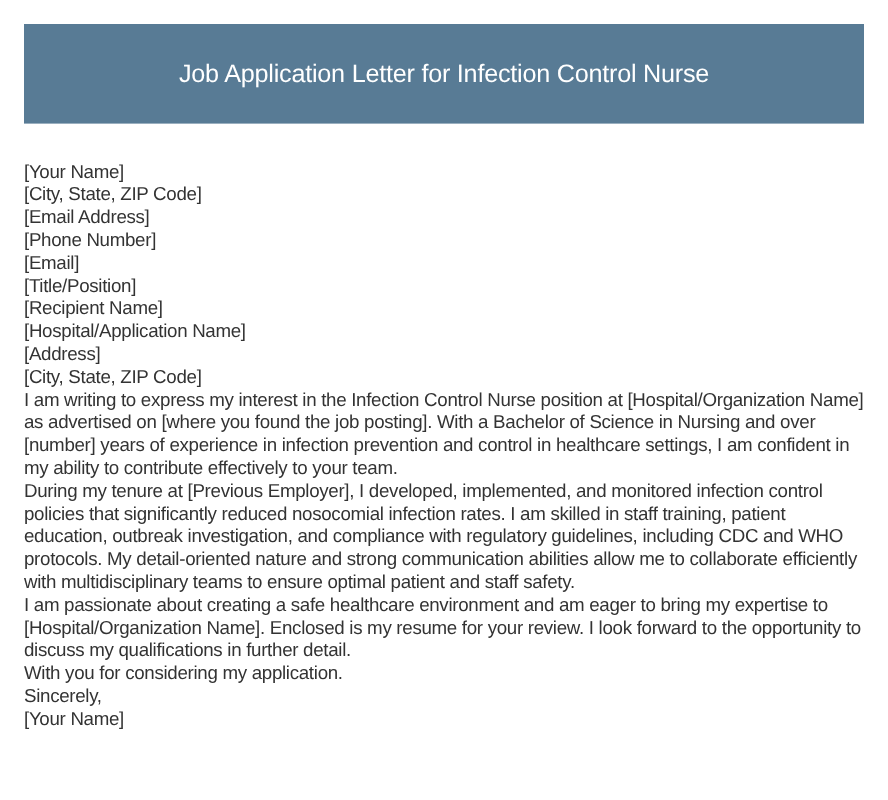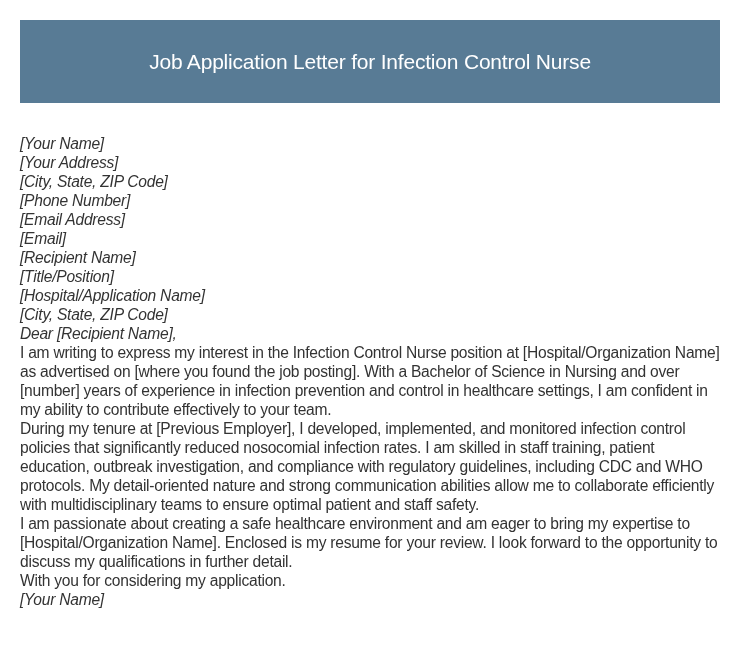--- a/index.html
+++ b/index.html
@@ -7,40 +7,40 @@
   .header {
     position: absolute; left: 20px; top: 20px; width: 700px; height: 83px;
     background: #587b95; color: #ffffff;
     display: flex; align-items: center; justify-content: center;
     font-size: 21px; letter-spacing: -0.2px;
   }
   .body {
     position: absolute; left: 20px; top: 134px; width: 702px;
     color: #333333; font-size: 15.6px; line-height: 19px; letter-spacing: -0.25px;
   }
-  .line { display: block; white-space: nowrap; font-style: italic; }
+  .line { display: block; white-space: nowrap; }
   .para { display: block; }
 </style>
 </head>
 <body>
 
 <div class="header">
   <span>Job Application Letter for Infection Control Nurse</span>
 </div>
 
 <div class="body">
   <span class="line">[Your Name]</span>
-  <span class="line">[Your Address]</span>
   <span class="line">[City, State, ZIP Code]</span>
+  <span class="line">[Email Address]</span>
   <span class="line">[Phone Number]</span>
-  <span class="line">[Email Address]</span>
   <span class="line">[Email]</span>
+  <span class="line">[Title/Position]</span>
   <span class="line">[Recipient Name]</span>
-  <span class="line">[Title/Position]</span>
   <span class="line">[Hospital/Application Name]</span>
+  <span class="line">[Address]</span>
   <span class="line">[City, State, ZIP Code]</span>
-  <span class="line">Dear [Recipient Name],</span>
   <span class="para">I am writing to express my interest in the Infection Control Nurse position at [Hospital/Organization Name] as advertised on [where you found the job posting]. With a Bachelor of Science in Nursing and over [number] years of experience in infection prevention and control in healthcare settings, I am confident in my ability to contribute effectively to your team.</span>
   <span class="para">During my tenure at [Previous Employer], I developed, implemented, and monitored infection control policies that significantly reduced nosocomial infection rates. I am skilled in staff training, patient education, outbreak investigation, and compliance with regulatory guidelines, including CDC and WHO protocols. My detail-oriented nature and strong communication abilities allow me to collaborate efficiently with multidisciplinary teams to ensure optimal patient and staff safety.</span>
   <span class="para">I am passionate about creating a safe healthcare environment and am eager to bring my expertise to [Hospital/Organization Name]. Enclosed is my resume for your review. I look forward to the opportunity to discuss my qualifications in further detail.</span>
   <span class="para">With you for considering my application.</span>
+  <span class="line">Sincerely,</span>
   <span class="line">[Your Name]</span>
 </div>
 
 </body></html>

